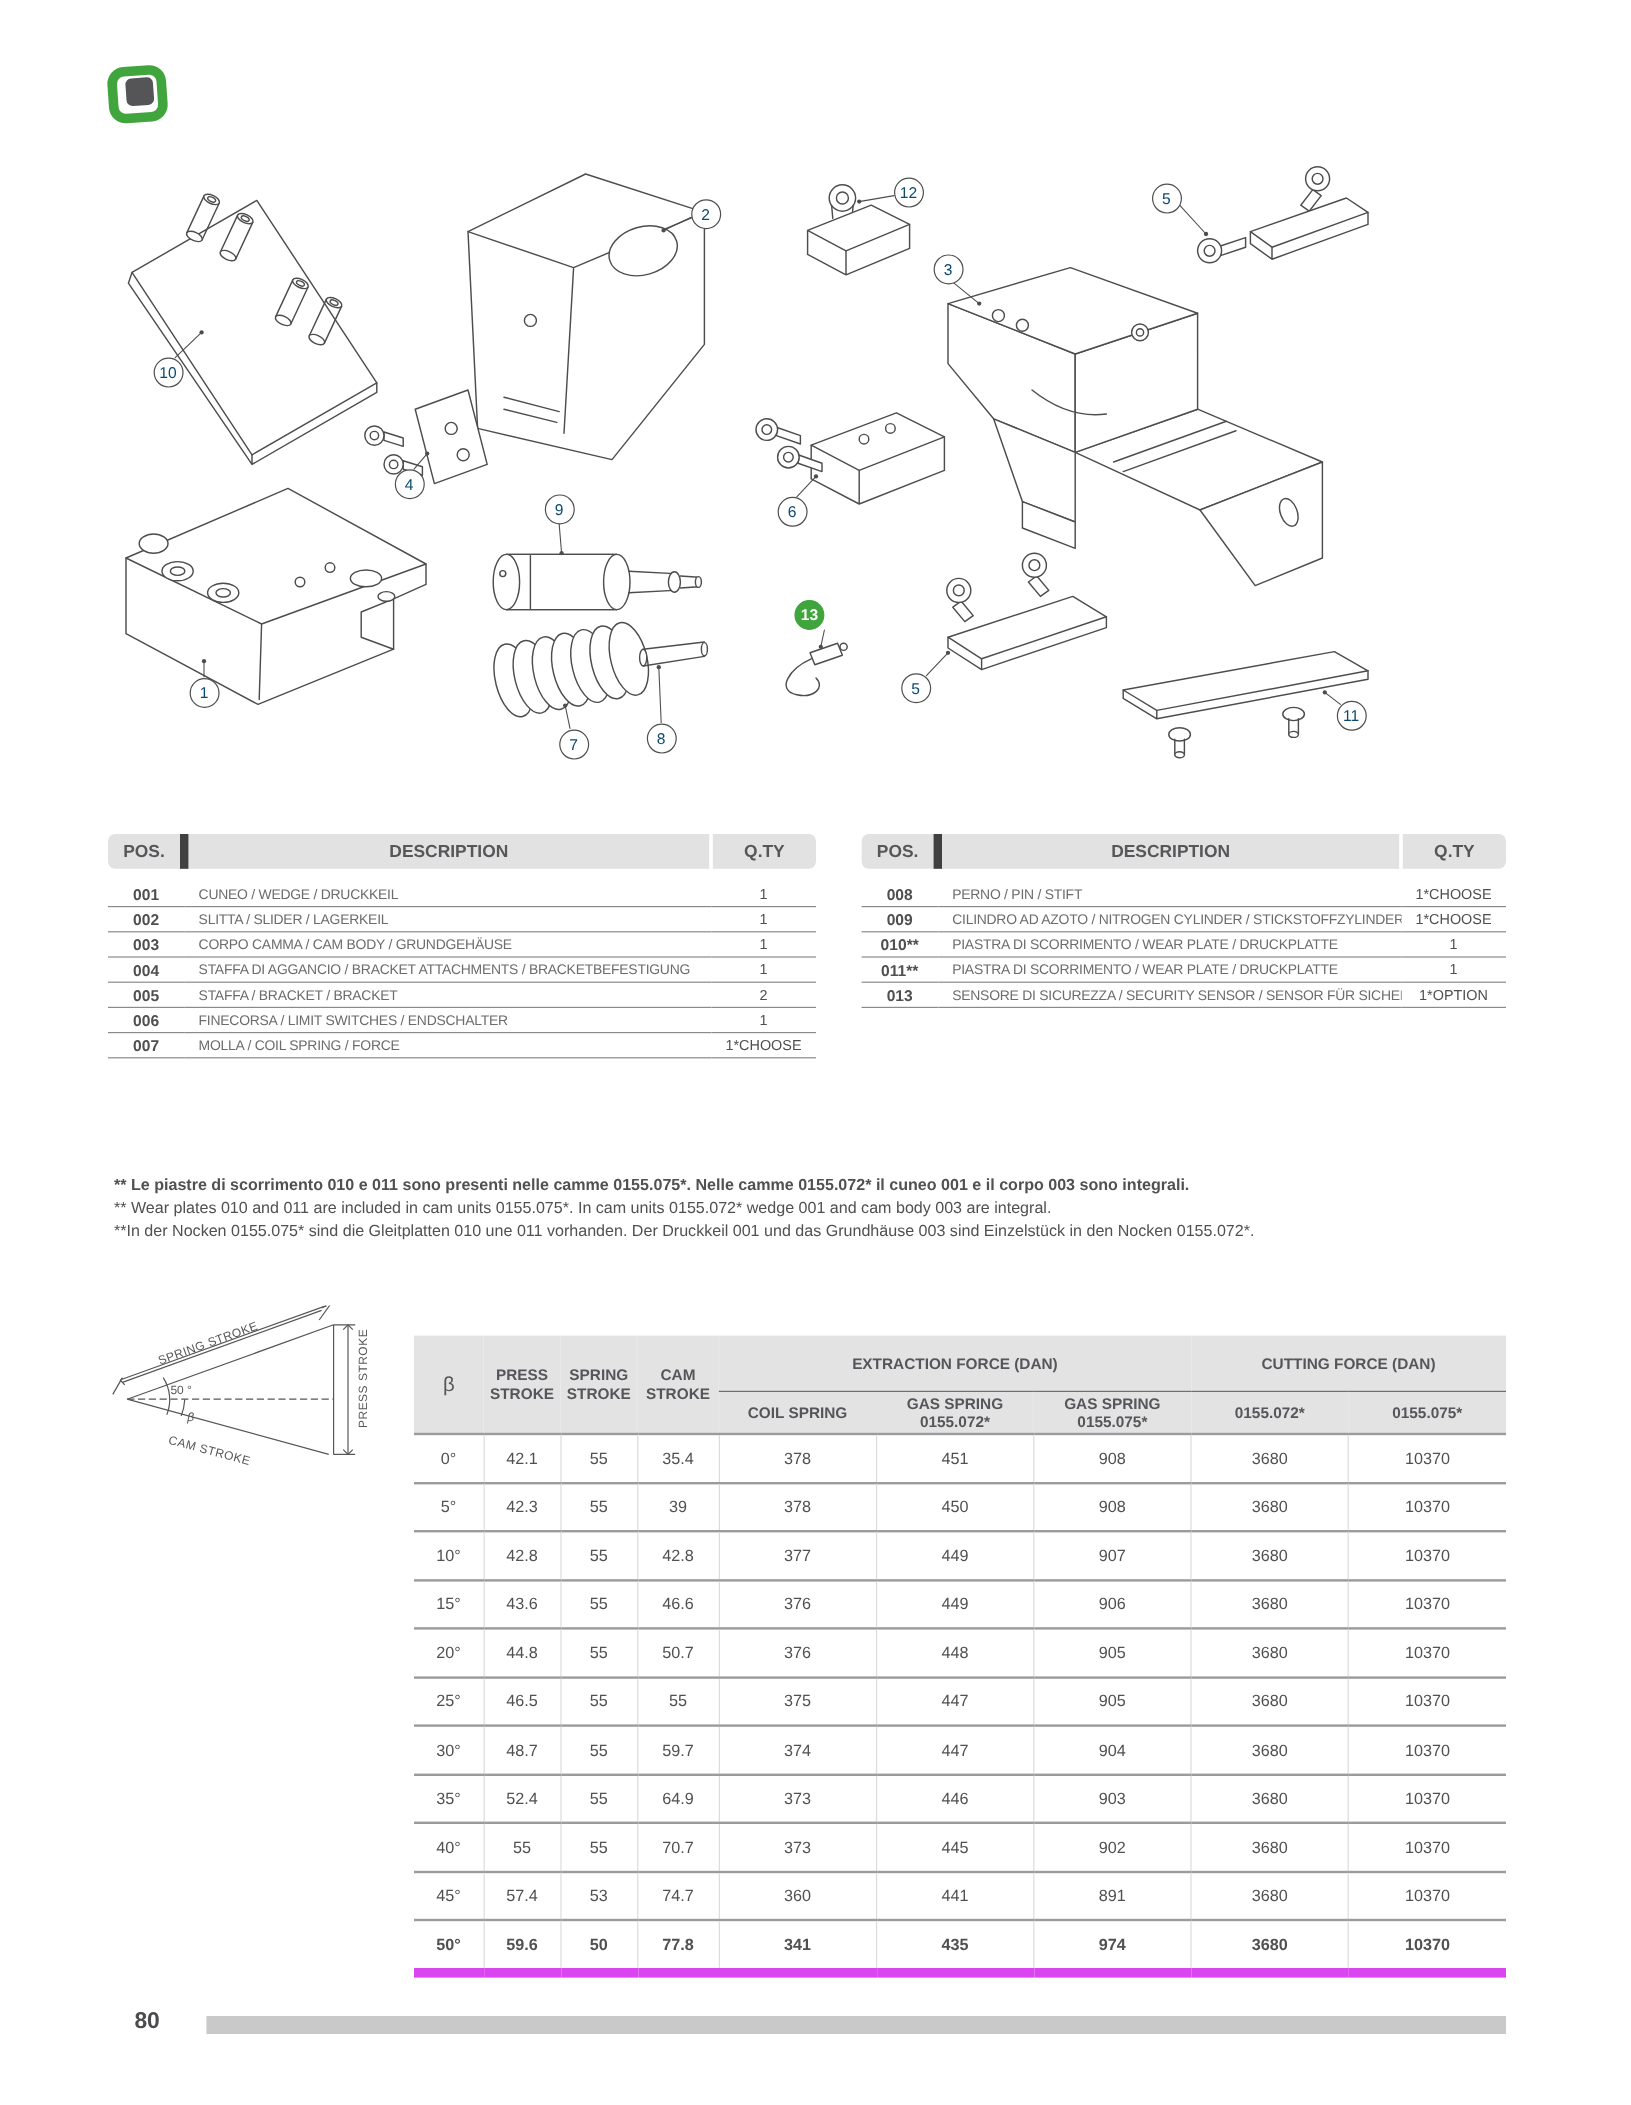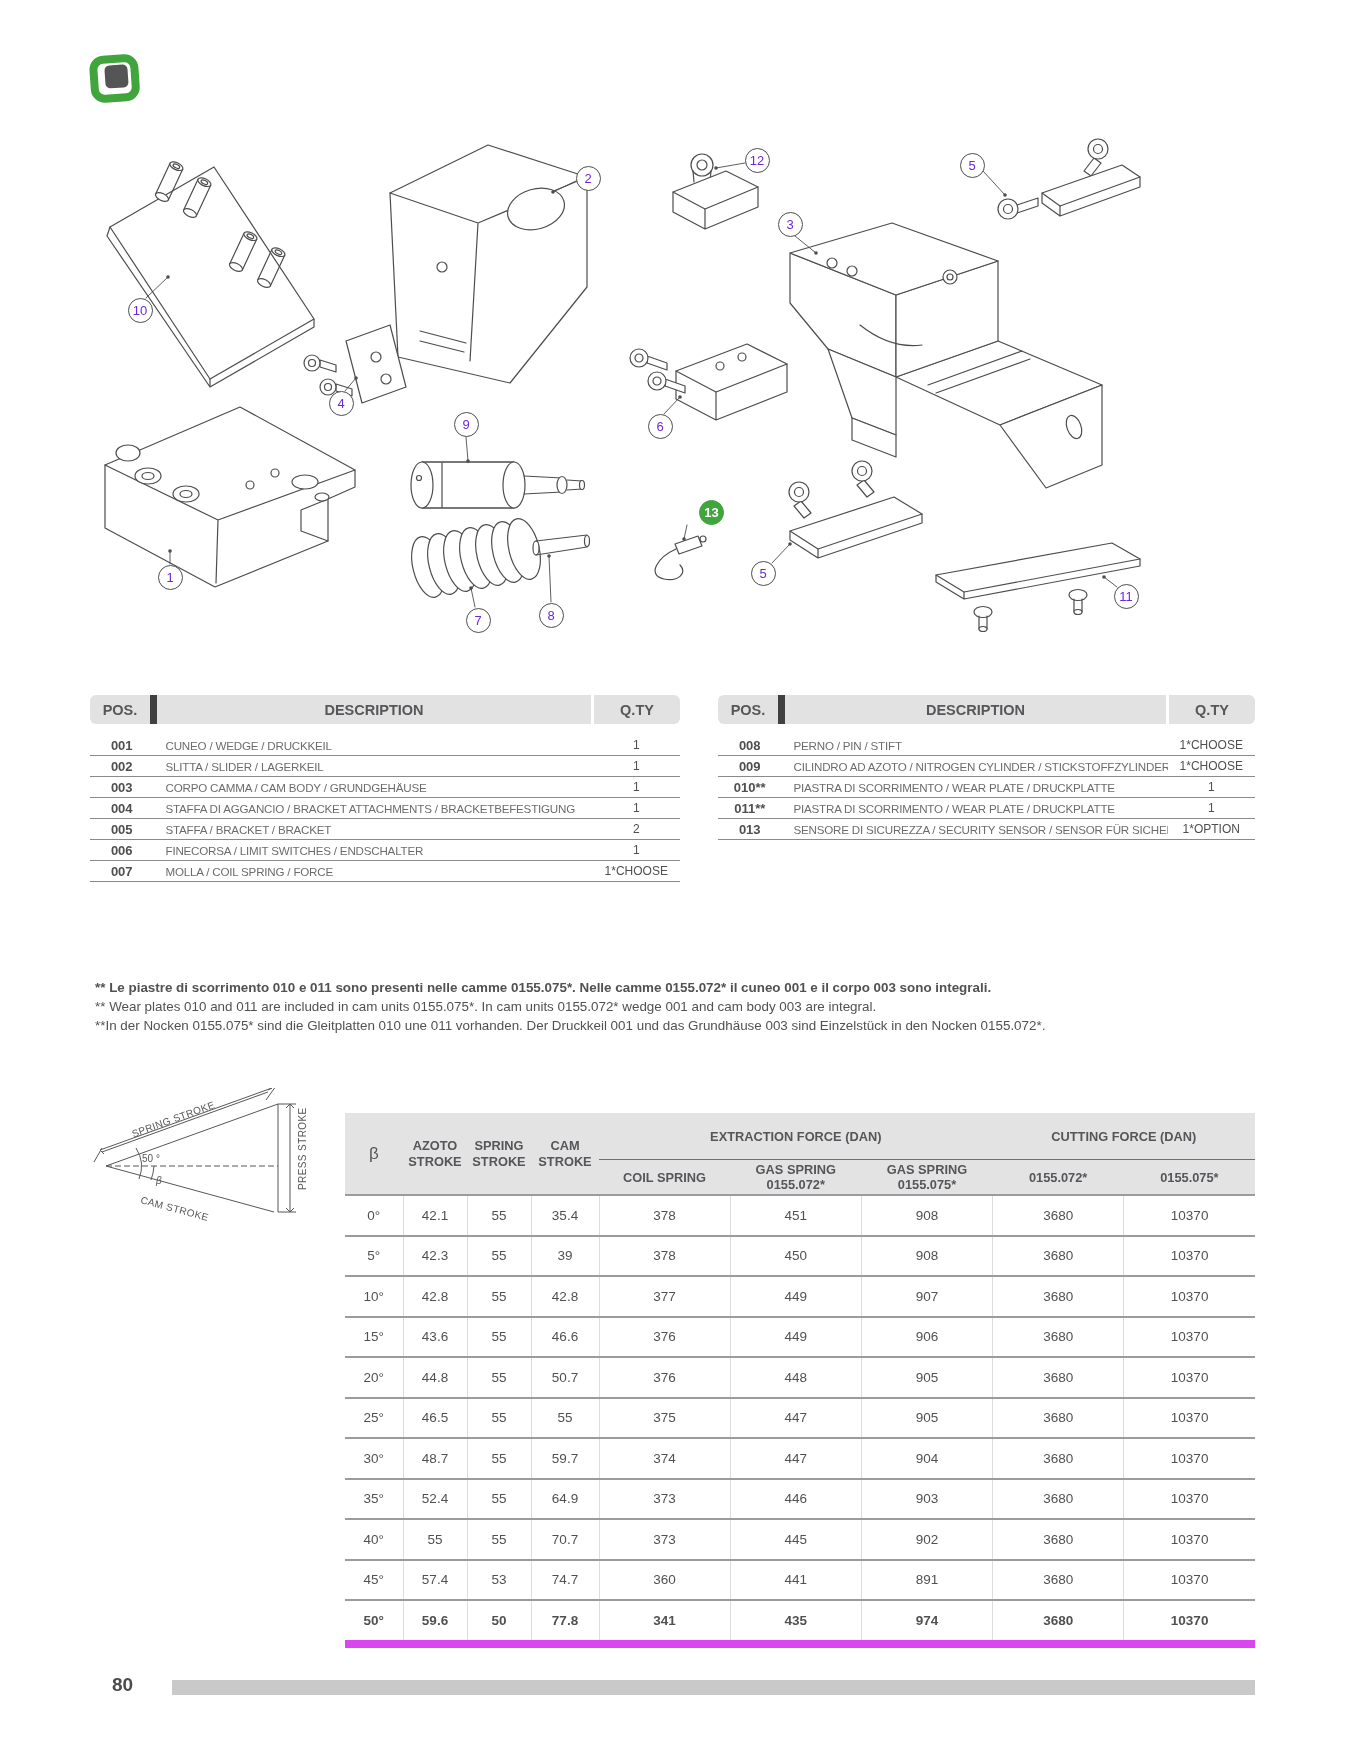--- a/index.html
+++ b/index.html
@@ -12,21 +12,21 @@
   .titleblock{padding-top:6px;}
   .title{font-size:27px;font-weight:bold;letter-spacing:.2px;white-space:nowrap;}
   .title .code,.title .rest{color:#555557;}
   .title .accent{color:#3fa53c;}
   .subtitle{font-size:14px;margin-top:9px;letter-spacing:.4px;color:#59595b;}
 
   
   .diagram{position:absolute;left:90px;top:135px;width:1070px;height:530px;}
   .diagram svg{position:absolute;left:0;top:0;}
   .balloon{position:absolute;width:25px;height:25px;border:1.6px solid #4e4e4e;border-radius:50%;
-           background:#fff;color:#6d28d9;font-size:13px;display:flex;align-items:center;justify-content:center;box-sizing:border-box;}
+           background:#fff;color:#0c4a6e;font-size:13px;display:flex;align-items:center;justify-content:center;box-sizing:border-box;}
   .balloon.accent{background:#3fa53c;border-color:#3fa53c;color:#fff;font-weight:bold;}
 
   
   table.ptable{position:absolute;top:695px;border-collapse:collapse;table-layout:fixed;}
   #ptable-left{left:90px;width:590px;}
   #ptable-right{left:718px;width:537px;}
   .ptable thead th{background:#e2e2e3;height:27px;font-size:14.5px;font-weight:bold;color:#57575a;}
   .ptable thead th.h-pos{width:58px;border-radius:6px 0 0 6px;border-right:7px solid #404040;margin-left:40px;}
   .ptable thead th.h-desc{text-align:center;}
   .ptable thead th.h-qty{width:84px;border-radius:0 6px 6px 0;border-left:3px solid #fff;}
@@ -303,21 +303,21 @@
     </svg>
     <div id="callout-layer">
         <div class="balloon" style="left: 485.5px; top: 30.5px;">2</div>
         <div class="balloon" style="left: 654.5px; top: 12.5px;">12</div>
         <div class="balloon" style="left: 687.5px; top: 76.5px;">3</div>
         <div class="balloon" style="left: 869.5px; top: 17.5px;">5</div>
         <div class="balloon" style="left: 37.5px; top: 162.5px;">10</div>
         <div class="balloon" style="left: 238.5px; top: 255.5px;">4</div>
         <div class="balloon" style="left: 363.5px; top: 276.5px;">9</div>
         <div class="balloon" style="left: 557.5px; top: 278.5px;">6</div>
-        <div class="balloon accent" style="left: 609px; top: 364.5px;">13</div>
+        <div class="balloon accent" style="left: 572px; top: 364.5px;">13</div>
         <div class="balloon" style="left: 660.5px; top: 425.5px;">5</div>
         <div class="balloon" style="left: 67.5px; top: 429.5px;">1</div>
         <div class="balloon" style="left: 375.5px; top: 472.5px;">7</div>
         <div class="balloon" style="left: 448.5px; top: 467.5px;">8</div>
         <div class="balloon" style="left: 1023.5px; top: 448.5px;">11</div>
       </div>
   </div>
 
   <table class="ptable" id="ptable-left">
     <thead>
@@ -428,21 +428,21 @@
     <text class="lbl" transform="rotate(-90 210 70)" x="178" y="74">PRESS STROKE</text>
     <text class="lbl" transform="rotate(15 75 118)" x="48" y="122">CAM STROKE</text>
     <text x="50" y="74">50 °</text>
     <text x="64" y="96" font-style="italic">β</text>
   </svg>
 
   <table class="ftable">
     <thead>
       <tr class="r1">
         <th class="beta" rowspan="2">β</th>
-        <th class="stroke" rowspan="2">AZOTO
+        <th class="stroke" rowspan="2">PRESS
 STROKE</th>
         <th class="stroke" rowspan="2">SPRING
 STROKE</th>
         <th class="stroke stroke3" rowspan="2">CAM
 STROKE</th>
         <th class="group" colspan="3">EXTRACTION FORCE (DAN)</th>
         <th class="group" colspan="2">CUTTING FORCE (DAN)</th>
       </tr>
       <tr class="r2">
         <th style="width:110px">COIL SPRING</th>

